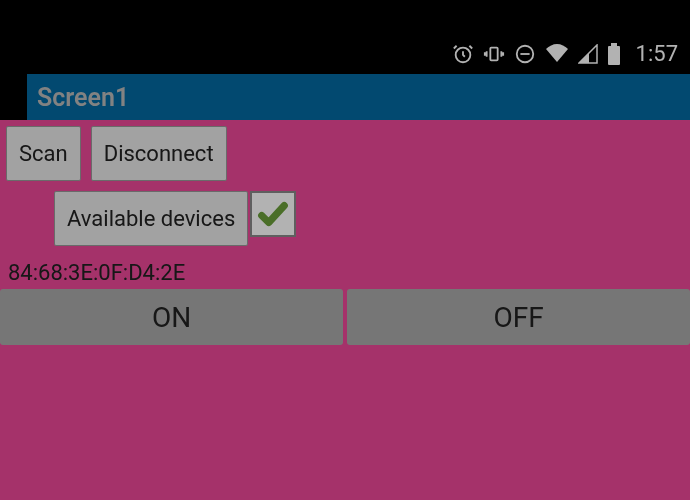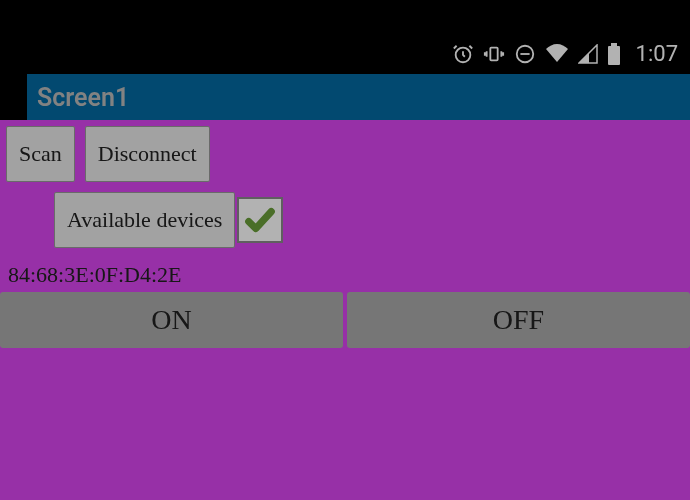--- a/index.html
+++ b/index.html
@@ -52,43 +52,41 @@
       align-items: center;
       padding: 0 10px;
       margin-left: 27px;
     }
     .title-text {
       color: #bbb;
       font-size: 25px;
       font-weight: 600;
     }
     .content {
-      background: #d946ef;
+      background: #ec4899;
       height: 380px;
       padding: 6px;
-      font-family: Liberation Serif, serif;
     }
     .button-row {
       display: flex;
       gap: 10px;
       margin-bottom: 10px;
     }
     .btn {
       background: #e8e8e8;
       border: 1px solid #999;
       border-radius: 2px;
       padding: 14px 12px;
       font-size: 22px;
       color: #222;
       cursor: pointer;
       font-family: inherit;
     }
     .row-2 {
       display: flex;
-      align-items: center;
       gap: 2px;
       margin-bottom: 12px;
       padding-left: 48px;
     }
     .checkbox {
       width: 46px;
       height: 46px;
       border: 2px solid #888;
       background: #fff;
       display: flex;
@@ -156,21 +154,21 @@
         <path d="M1 19L19 1v18H1z" fill="none" stroke="#fff" stroke-width="1.5"></path>
         <path d="M1 19L11 9v10H1z" fill="#fff"></path>
       </svg>
     </span>
     <span>
       <svg width="14" height="22" viewBox="0 0 14 22" fill="#fff">
         <rect x="1" y="3" width="12" height="19" rx="1"></rect>
         <rect x="4" y="0" width="6" height="3"></rect>
       </svg>
     </span>
-    <span class="status-time">1:07</span>
+    <span class="status-time">1:57</span>
   </div>
 </div>
 
 <div class="title-bar">
   <div class="title-text">Screen1</div>
 </div>
 
 <div class="content">
   <div class="button-row">
     <button class="btn">Scan</button>

